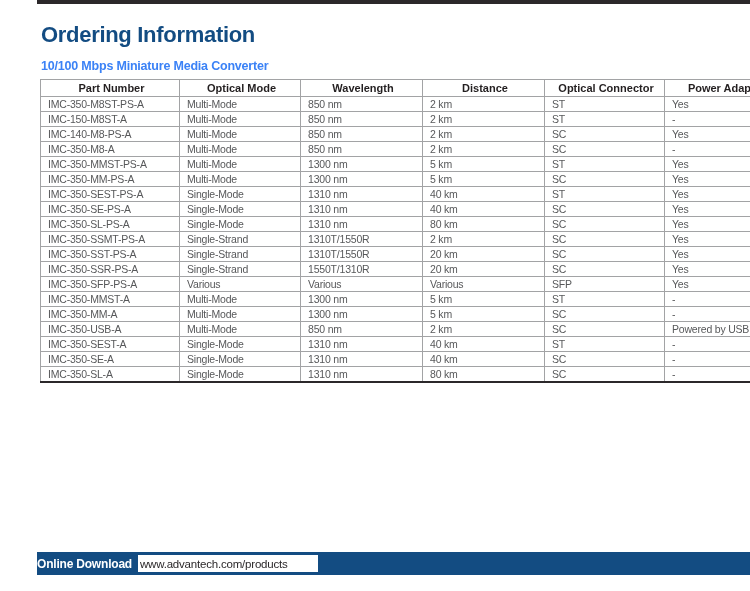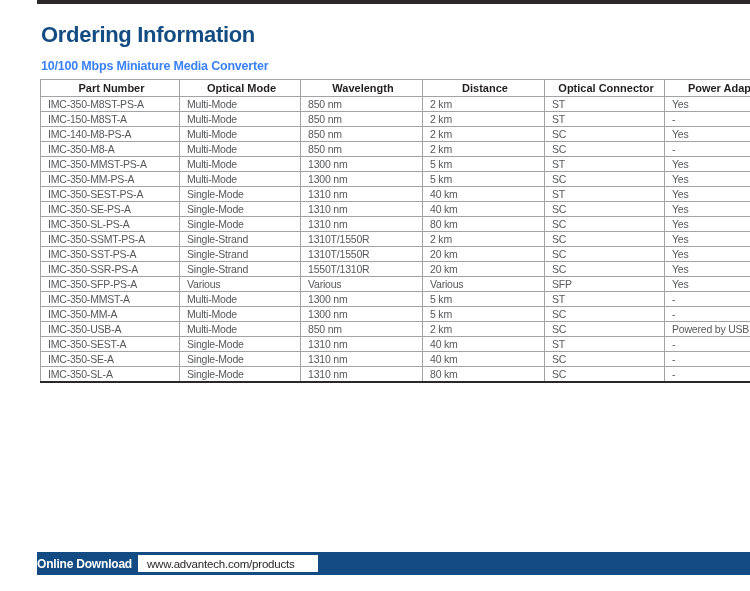--- a/index.html
+++ b/index.html
@@ -82,21 +82,21 @@
     font-weight: bold;
     margin-right: 6px;
     letter-spacing: -0.2px;
   }
   .url-box {
     background: #ffffff;
     width: 180px;
     height: 17px;
     display: flex;
     align-items: center;
-    padding-left: 9px;
+    padding-left: 2px;
     font-size: 11.5px;
     color: #2b282a;
     letter-spacing: -0.2px;
   }
 </style>
 </head>
 <body>
 
 <div class="page">
 

